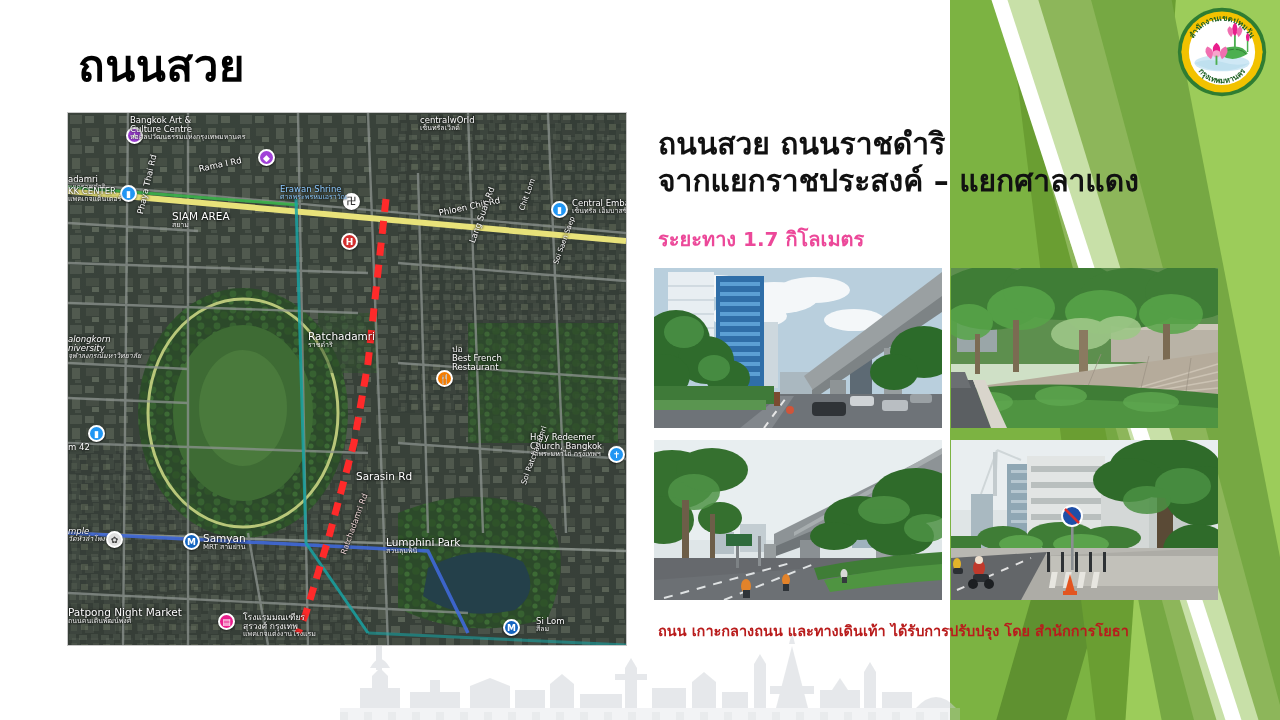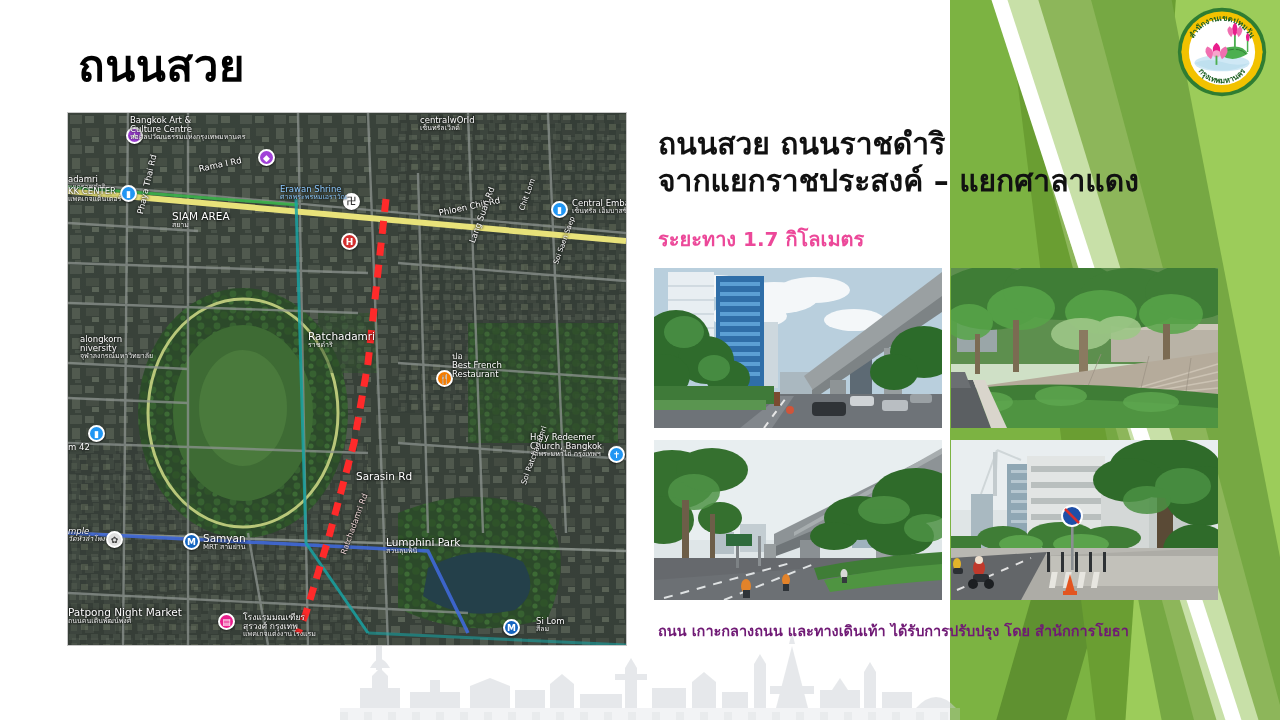--- a/index.html
+++ b/index.html
@@ -73,21 +73,21 @@
   
   .photo{position:absolute;overflow:hidden;background:#8a9a8a;}
   .p1{left:654px;top:268px;width:288px;height:160px;}
   .p2{left:951px;top:268px;width:267px;height:160px;}
   .p3{left:654px;top:440px;width:288px;height:160px;}
   .p4{left:951px;top:440px;width:267px;height:160px;}
   .photo svg{display:block;width:100%;height:100%;}
 
   .caption{
     position:absolute;left:658px;top:619px;
-    font-size:14.5px;font-weight:bold;color:#701a75;white-space:nowrap;
+    font-size:14.5px;font-weight:bold;color:#b91c1c;white-space:nowrap;
   }
 </style>
 </head>
 <body>
 
 <div class="slide">
 
   <div class="ribbons">
     <div class="rib r2"></div>
     <div class="rib r1"></div>
@@ -294,34 +294,34 @@
     <div class="map-lbl" style="left:0px;top:74px;">KK CENTER<span class="th">แพคเกจแต็นเตอร์</span></div>
     <div class="map-lbl big" style="left:104px;top:98px;">SIAM AREA<span class="th">สยาม</span></div>
     <div class="map-lbl rot" style="left:68px;top:100px;">Phaya Thai Rd</div>
     <div class="map-lbl" style="left:212px;top:72px;color:#8ecaff;">Erawan Shrine<span class="th">ศาลพระพรหมเอราวัณ</span></div>
     <div class="map-lbl rot2" style="left:370px;top:96px;">Phloen Chit Rd</div>
     <div class="map-lbl" style="left:504px;top:86px;">Central Embas<span class="th">เซ็นทรัล เอ็มบาสซี</span></div>
     <div class="map-lbl rot3" style="left:400px;top:128px;">Lang Suan Rd</div>
     <div class="map-lbl rot3" style="left:450px;top:96px;font-size:7.5px;">Chit Lom</div>
     <div class="map-lbl rot3" style="left:485px;top:150px;font-size:7px;">Soi Saen Saep</div>
     <div class="map-lbl big" style="left:240px;top:218px;">Ratchadamri<span class="th">ราชดำริ</span></div>
-    <div class="map-lbl" style="left:384px;top:239px;">ปอ<br>Best French<br>Restaurant</div>
+    <div class="map-lbl" style="left:384px;top:232px;">ปอ<br>Best French<br>Restaurant</div>
     <div class="map-lbl" style="left:462px;top:320px;">Holy Redeemer<br>Church, Bangkok<span class="th">วัดพระมหาไถ่ กรุงเทพฯ</span></div>
     <div class="map-lbl big" style="left:288px;top:358px;">Sarasin Rd</div>
     <div class="map-lbl big" style="left:318px;top:424px;">Lumphini Park<span class="th">สวนลุมพินี</span></div>
     <div class="map-lbl rot3" style="left:452px;top:370px;font-size:7.5px;">Soi Ratchadamri</div>
     <div class="map-lbl rot3" style="left:272px;top:440px;font-size:8px;color:#f3dada;">Ratchadamri Rd</div>
     <div class="map-lbl big" style="left:135px;top:420px;">Samyan<span class="th">MRT สามย่าน</span></div>
     <div class="map-lbl" style="left:0px;top:330px;">m 42</div>
     <div class="map-lbl" style="left:0px;top:414px;font-style:italic;">mple<span class="th">วัดหัวลำโพง</span></div>
     <div class="map-lbl" style="left:175px;top:500px;color:#fff;">โรงแรมมณเฑียร<br>สุรวงศ์ กรุงเทพ<span class="th">แพคเกจแต่งงานโรงแรม</span></div>
     <div class="map-lbl big" style="left:0px;top:494px;">Patpong Night Market<span class="th">ถนนคนเดินพัฒน์พงศ์</span></div>
     <div class="map-lbl" style="left:456px;top:504px;padding-left:12px;">Si Lom<span class="th">สีลม</span></div>
 
-    <div class="map-lbl" style="left:12px;top:222px;">alongkorn<br>niversity<span class="th">จุฬาลงกรณ์มหาวิทยาลัย</span></div>
+    <div class="map-lbl" style="left:0px;top:222px;font-style:italic;">alongkorn<br>niversity<span class="th">จุฬาลงกรณ์มหาวิทยาลัย</span></div>
   </div>
 
   <div class="headline">
     <div>ถนนสวย ถนนราชดำริ</div>
     <div>จากแยกราชประสงค์ – แยกศาลาแดง</div>
   </div>
   <div class="subline">ระยะทาง 1.7 กิโลเมตร</div>
 
   <div class="photo p1">
     <svg viewBox="0 0 288 160" preserveAspectRatio="none">

